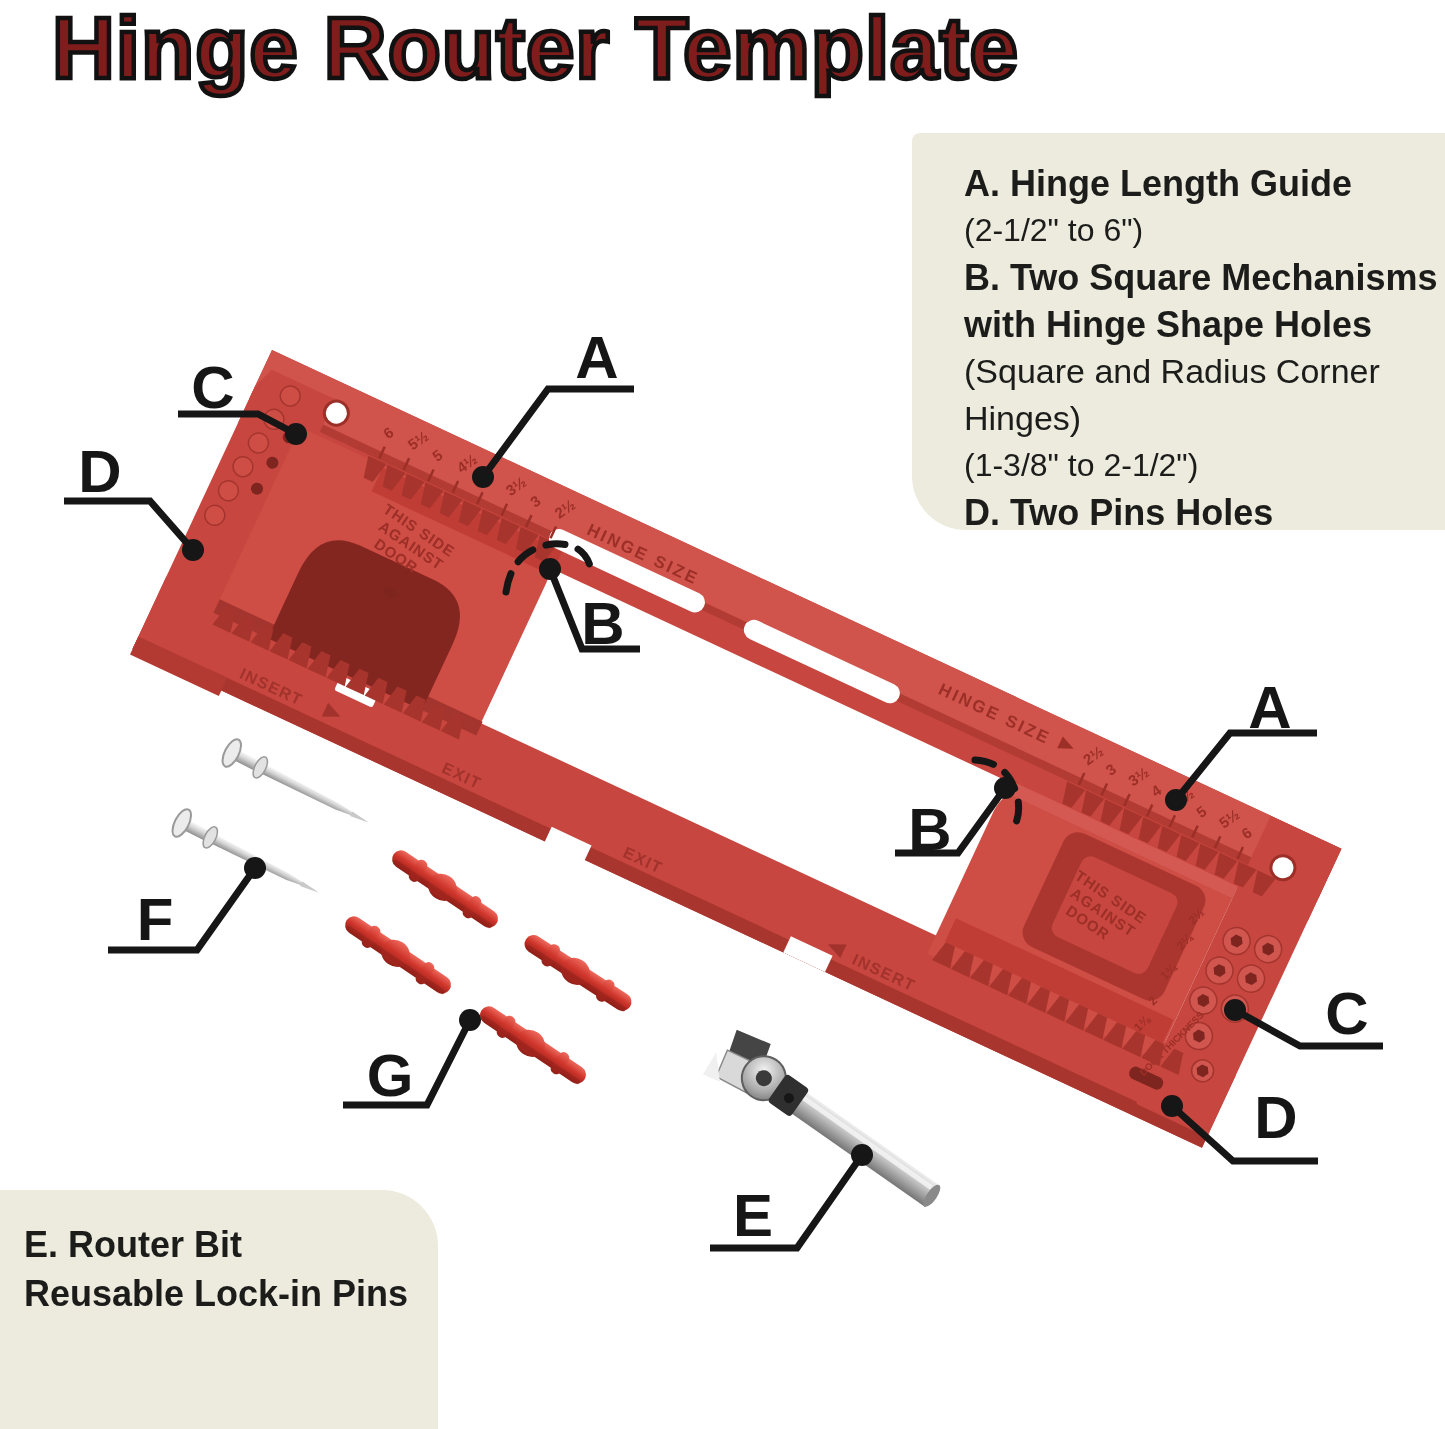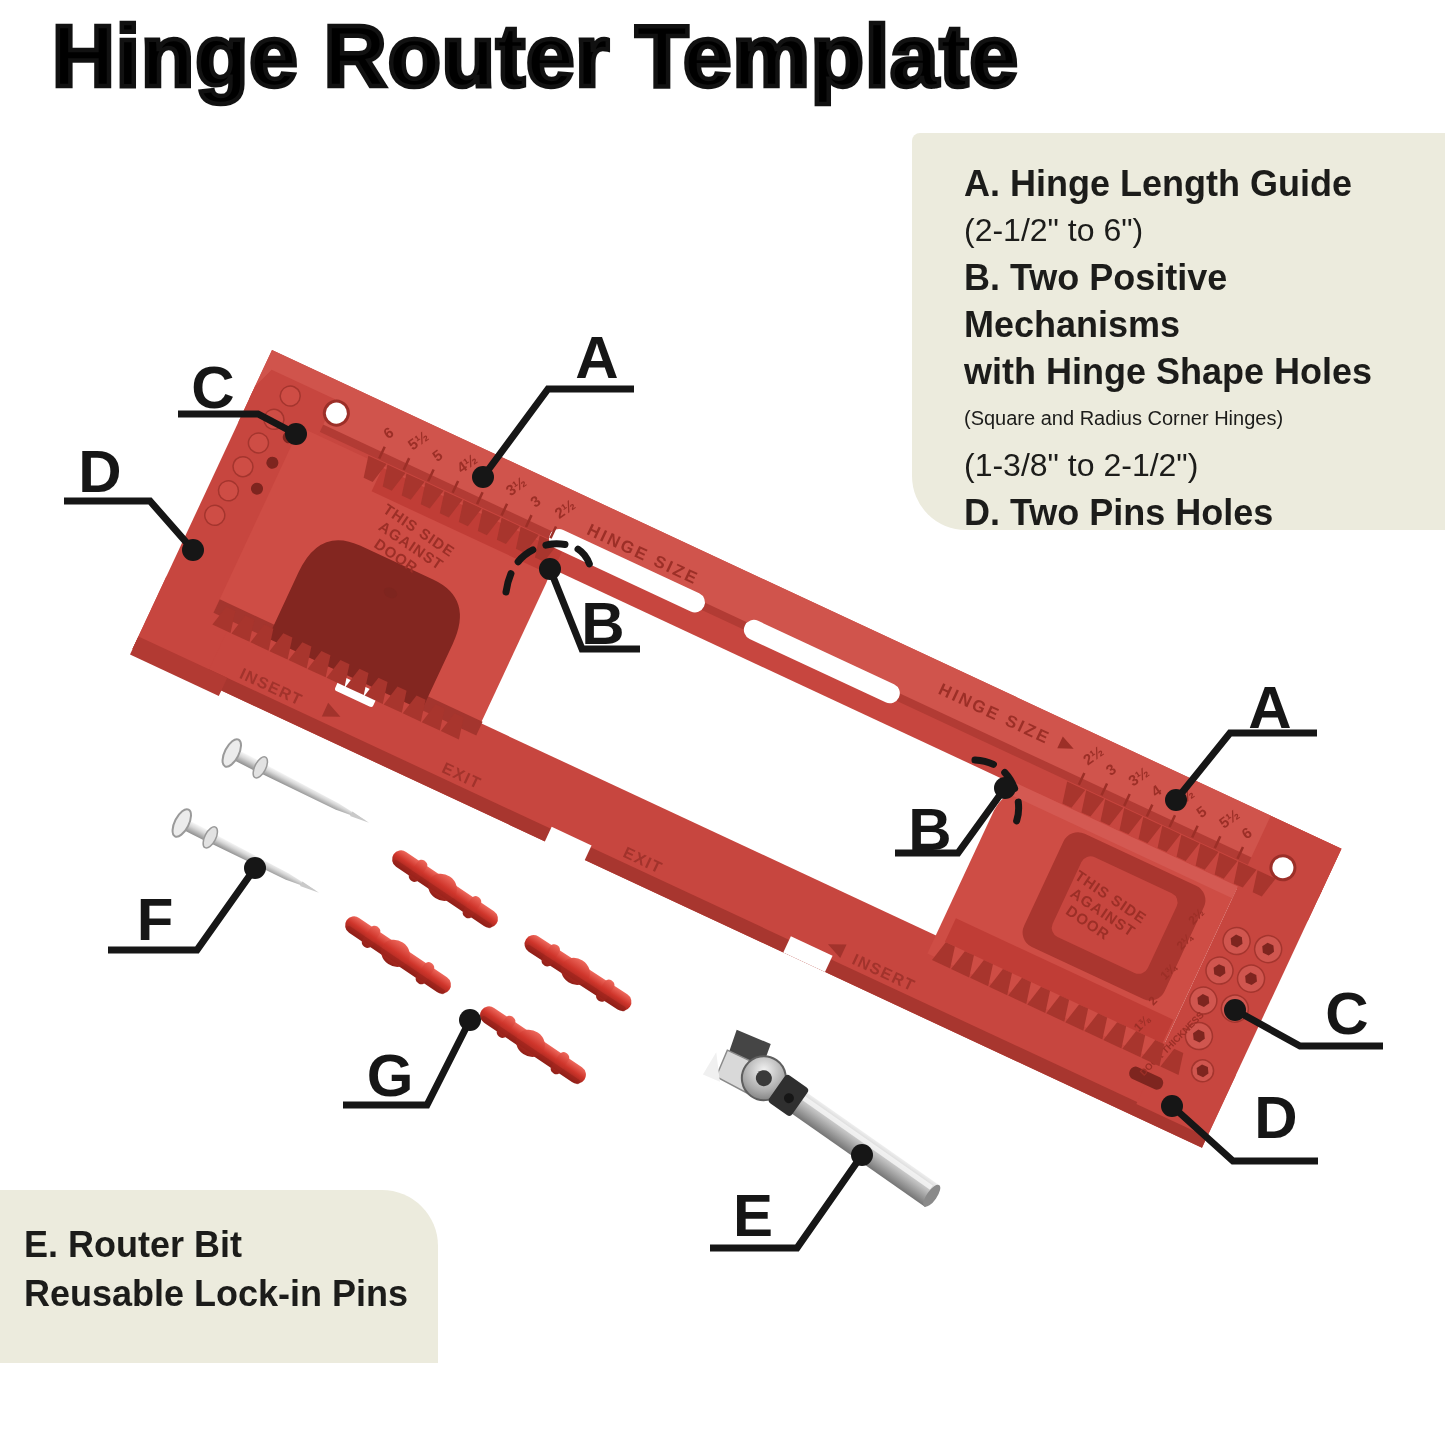--- a/index.html
+++ b/index.html
@@ -1,50 +1,50 @@
 <!DOCTYPE html>
 <html><head>
 <meta charset="utf-8">
 <style>
   html,body{margin:0;padding:0;}
   body{
     width:1445px;height:1429px;position:relative;background:#ffffff;overflow:hidden;
     font-family:"Liberation Sans",sans-serif;color:#1c1c1a;
   }
   #title{
-    position:absolute;left:52px;top:10px;width:1100px;
-    font-size:87px;line-height:91px;font-weight:900;color:#000000;
+    position:absolute;left:52px;top:2px;width:1100px;
+    font-size:87px;line-height:91px;font-weight:900;color:#7f1d1d;
     -webkit-text-stroke:4.5px #111111;letter-spacing:1px;
   }
   .legend-box{position:absolute;background:#ecebdd;box-sizing:border-box;}
   #box-tr{left:912px;top:133px;width:537px;height:397px;border-radius:8px 0 0 54px;padding:27px 10px 0 52px;}
-  #box-bl{left:0px;top:1190px;width:438px;height:173px;border-radius:0 56px 0 0;padding:30px 0 0 24px;}
+  #box-bl{left:0px;top:1190px;width:438px;height:239px;border-radius:0 56px 0 0;padding:30px 0 0 24px;}
   .lg-b{font-weight:700;font-size:36px;line-height:47px;}
   .lg-r{font-weight:400;font-size:32px;line-height:47px;}
-  .lg-rs{font-weight:400;font-size:20px;line-height:47px;}
+  .lg-rs{font-weight:400;font-size:34px;line-height:47px;}
   #box-bl .lg-b{line-height:49px;}
   svg text{font-family:"Liberation Sans",sans-serif;}
   .callout-letter{font-size:60px;font-weight:700;fill:#161616;}
   .cline{stroke:#161616;stroke-width:7;fill:none;}
   .cdash{stroke:#161616;stroke-width:7;fill:none;stroke-dasharray:19 14;stroke-linecap:round;}
   .cdot{fill:#161616;}
   .emboss{fill:#9c2f27;font-weight:700;}
   .emboss2{fill:#a2332c;font-weight:700;}
 </style>
 </head>
 <body>
 
 <div id="title">
   <div>Hinge Router Template</div>
 </div>
 
 <div id="box-tr" class="legend-box">
   <div class="lg-b">A. Hinge Length Guide</div>
   <div class="lg-r">(2-1/2" to 6")</div>
-  <div class="lg-b">B. Two Positive Mechanisms</div>
+  <div class="lg-b">B. Two Square Mechanisms</div>
   <div class="lg-b">with Hinge Shape Holes</div>
   <div class="lg-rs">(Square and Radius Corner Hinges)</div>
   <div class="lg-r">(1-3/8" to 2-1/2")</div>
   <div class="lg-b">D. Two Pins Holes</div>
 </div>
 
 <div id="box-bl" class="legend-box">
   <div class="lg-b">E. Router Bit</div>
   <div class="lg-b">Reusable Lock-in Pins</div>
 </div>

